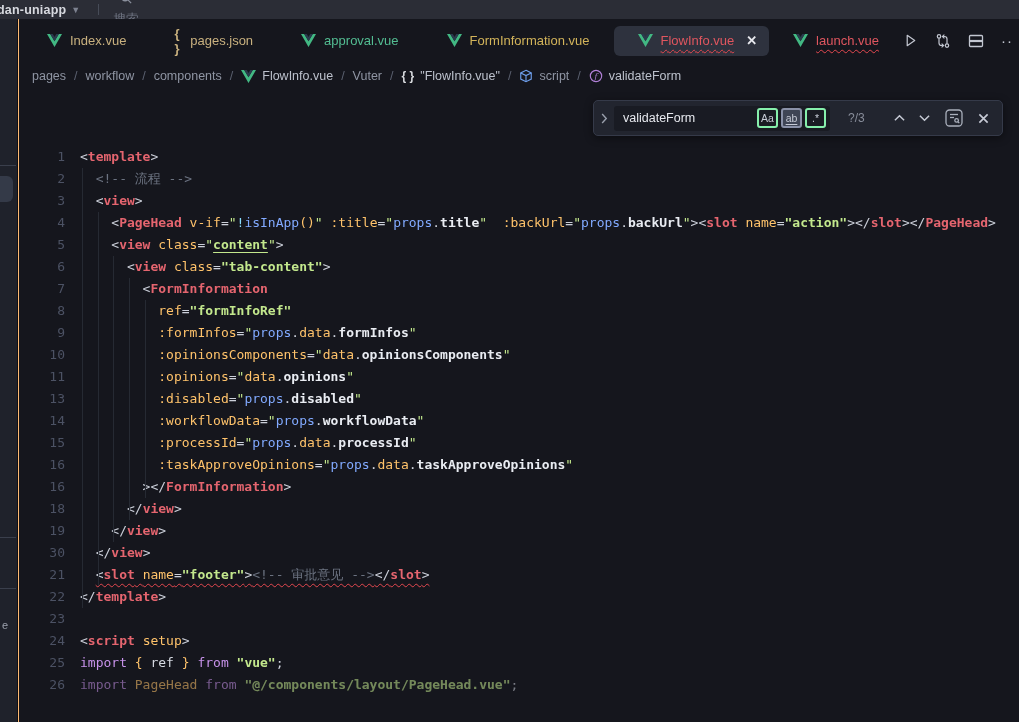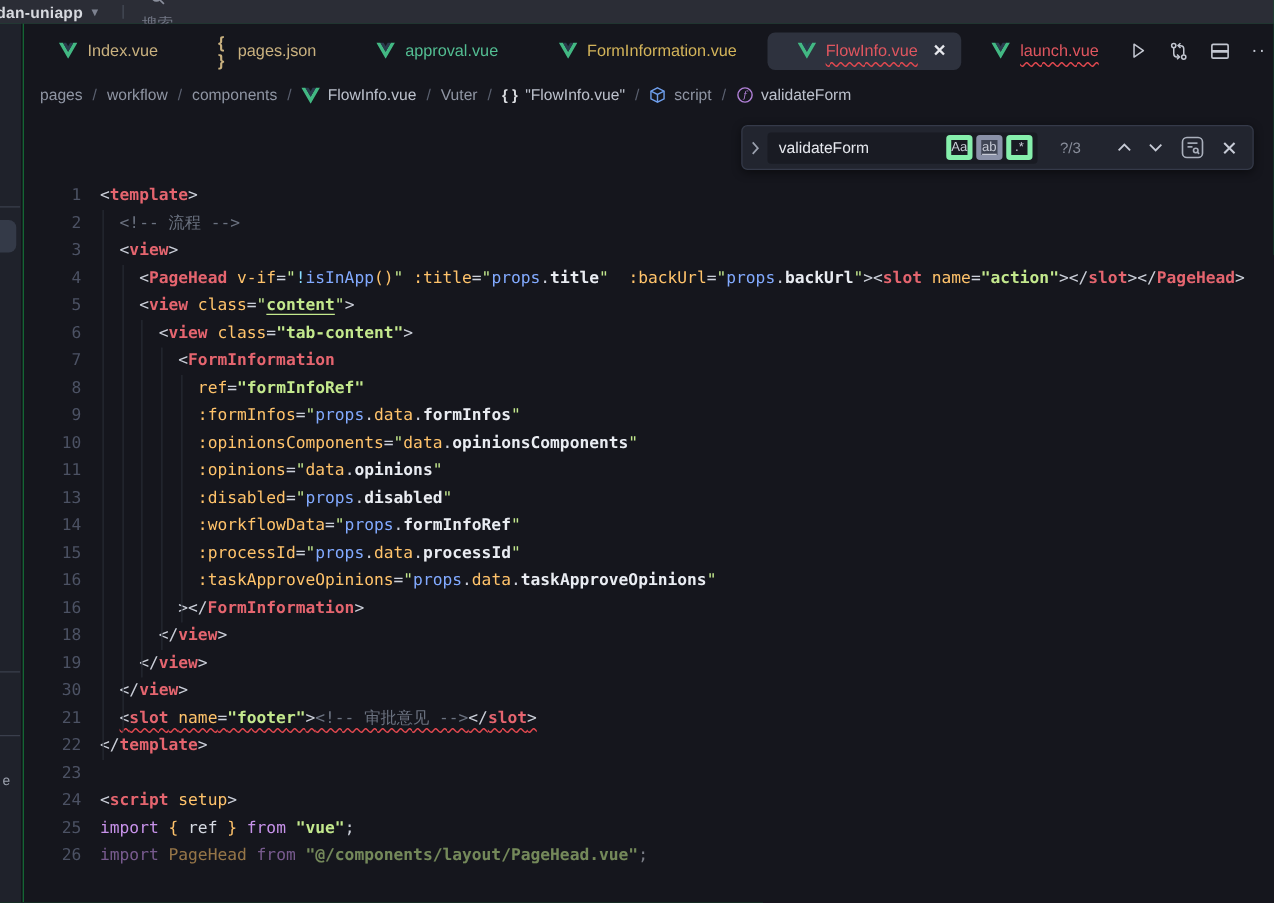--- a/index.html
+++ b/index.html
@@ -1,19 +1,19 @@
 <!DOCTYPE html>
 <html><head>
 <meta charset="utf-8">
 <style>
   * { margin:0; padding:0; box-sizing:border-box; }
   html,body { width:1019px; height:722px; overflow:hidden; background:#15161d; }
   body { font-family:"Liberation Sans", sans-serif; }
 
-  .screen { position:relative; width:1019px; height:722px; background:#15803d; }
+  .screen { position:relative; width:1019px; height:722px; background:#fdba74; }
 
   
   .titlebar { position:absolute; left:0; top:0; width:1019px; height:19px;
     background:#2b2d36; display:flex; align-items:center; }
   .project { display:flex; align-items:center; gap:5px; margin-left:-3px;
     color:#d7d9df; font-size:12.5px; font-weight:bold; letter-spacing:.2px; }
   .project .chev { color:#7d8290; font-size:9px; margin-top:1px; }
   .tb-sep { width:1px; height:11px; background:#474c58; margin:0 14px 0 18px; }
   .tb-search { display:flex; align-items:center; gap:7px; color:#747988; font-size:12.5px;flex-direction:column; }
   .tb-search svg { display:block; }
@@ -88,21 +88,21 @@
   
   .find { position:absolute; top:10px; right:16px; width:410px; height:36px;
     background:#22252f; border:1px solid #353a49; border-radius:5px;
     box-shadow:0 2px 8px rgba(0,0,0,.45); display:flex; align-items:center;
     font-family:"Liberation Sans", sans-serif; }
   .find .expander { width:20px; display:flex; justify-content:center; color:#9aa0ad; cursor:pointer; }
   .find-input { display:flex; align-items:center; height:25px; width:216px;
     background:#191b23; border-radius:3px; padding:0 4px 0 9px; }
   .find-input .query { color:#e6e8ee; font-size:12.5px; flex:1; }
   .find-opt { width:21px; height:20px; display:flex; align-items:center; justify-content:center;
-    border:4px solid #86efac; border-radius:3px; color:#c7cbd6; font-size:10.5px;
+    border:2px solid #86efac; border-radius:3px; color:#c7cbd6; font-size:10.5px;
     margin-left:3px; cursor:pointer; }
   .find-opt.active { background:#3f4555; border-color:#8a91a8; }
   .find-opt .u { text-decoration:underline; text-underline-offset:2px; }
   .matches { color:#888d9a; font-size:12px; margin-left:18px; width:34px; }
   .find-nav { display:flex; align-items:center; gap:14px; margin-left:12px; color:#c7cbd6; }
   .find-nav .ic { display:flex; cursor:pointer; }
 </style>
 </head>
 <body>
 
@@ -307,21 +307,21 @@
           <div class="code-line"><span class="ln">3</span><span class="lc"><span class="tk-p">  &lt;</span><span class="tk-tag">view</span><span class="tk-p">&gt;</span></span></div>
           <div class="code-line"><span class="ln">4</span><span class="lc"><span class="tk-p">    &lt;</span><span class="tk-tag">PageHead</span><span class="tk-pl"> </span><span class="tk-attr">v-if</span><span class="tk-p">=</span><span class="tk-str">"</span><span class="tk-cy">!</span><span class="tk-var">isInApp</span><span class="tk-br">()</span><span class="tk-str">"</span><span class="tk-pl"> </span><span class="tk-attr">:title</span><span class="tk-p">=</span><span class="tk-str">"</span><span class="tk-var">props</span><span class="tk-p">.</span><span class="tk-prop">title</span><span class="tk-str">"</span><span class="tk-pl">  </span><span class="tk-attr">:backUrl</span><span class="tk-p">=</span><span class="tk-str">"</span><span class="tk-var">props</span><span class="tk-p">.</span><span class="tk-prop">backUrl</span><span class="tk-str">"</span><span class="tk-p">&gt;&lt;</span><span class="tk-tag">slot</span><span class="tk-pl"> </span><span class="tk-attr">name</span><span class="tk-p">=</span><span class="tk-strb">"action"</span><span class="tk-p">&gt;&lt;/</span><span class="tk-tag">slot</span><span class="tk-p">&gt;&lt;/</span><span class="tk-tag">PageHead</span><span class="tk-p">&gt;</span></span></div>
           <div class="code-line"><span class="ln">5</span><span class="lc"><span class="tk-p">    &lt;</span><span class="tk-tag">view</span><span class="tk-pl"> </span><span class="tk-attr">class</span><span class="tk-p">=</span><span class="tk-str">"</span><span class="tk-strbu">content</span><span class="tk-str">"</span><span class="tk-p">&gt;</span></span></div>
           <div class="code-line"><span class="ln">6</span><span class="lc"><span class="tk-p">      &lt;</span><span class="tk-tag">view</span><span class="tk-pl"> </span><span class="tk-attr">class</span><span class="tk-p">=</span><span class="tk-strb">"tab-content"</span><span class="tk-p">&gt;</span></span></div>
           <div class="code-line"><span class="ln">7</span><span class="lc"><span class="tk-p">        &lt;</span><span class="tk-tag">FormInformation</span></span></div>
           <div class="code-line"><span class="ln">8</span><span class="lc"><span class="tk-pl">          </span><span class="tk-attr">ref</span><span class="tk-p">=</span><span class="tk-strb">"formInfoRef"</span></span></div>
           <div class="code-line"><span class="ln">9</span><span class="lc"><span class="tk-pl">          </span><span class="tk-attr">:formInfos</span><span class="tk-p">=</span><span class="tk-str">"</span><span class="tk-var">props</span><span class="tk-p">.</span><span class="tk-attr">data</span><span class="tk-p">.</span><span class="tk-prop">formInfos</span><span class="tk-str">"</span></span></div>
           <div class="code-line"><span class="ln">10</span><span class="lc"><span class="tk-pl">          </span><span class="tk-attr">:opinionsComponents</span><span class="tk-p">=</span><span class="tk-str">"</span><span class="tk-attr">data</span><span class="tk-p">.</span><span class="tk-prop">opinionsComponents</span><span class="tk-str">"</span></span></div>
           <div class="code-line"><span class="ln">11</span><span class="lc"><span class="tk-pl">          </span><span class="tk-attr">:opinions</span><span class="tk-p">=</span><span class="tk-str">"</span><span class="tk-attr">data</span><span class="tk-p">.</span><span class="tk-prop">opinions</span><span class="tk-str">"</span></span></div>
           <div class="code-line"><span class="ln">13</span><span class="lc"><span class="tk-pl">          </span><span class="tk-attr">:disabled</span><span class="tk-p">=</span><span class="tk-str">"</span><span class="tk-var">props</span><span class="tk-p">.</span><span class="tk-prop">disabled</span><span class="tk-str">"</span></span></div>
-          <div class="code-line"><span class="ln">14</span><span class="lc"><span class="tk-pl">          </span><span class="tk-attr">:workflowData</span><span class="tk-p">=</span><span class="tk-str">"</span><span class="tk-var">props</span><span class="tk-p">.</span><span class="tk-prop">formInfoRef</span><span class="tk-str">"</span></span></div>
+          <div class="code-line"><span class="ln">14</span><span class="lc"><span class="tk-pl">          </span><span class="tk-attr">:workflowData</span><span class="tk-p">=</span><span class="tk-str">"</span><span class="tk-var">props</span><span class="tk-p">.</span><span class="tk-prop">workflowData</span><span class="tk-str">"</span></span></div>
           <div class="code-line"><span class="ln">15</span><span class="lc"><span class="tk-pl">          </span><span class="tk-attr">:processId</span><span class="tk-p">=</span><span class="tk-str">"</span><span class="tk-var">props</span><span class="tk-p">.</span><span class="tk-attr">data</span><span class="tk-p">.</span><span class="tk-prop">processId</span><span class="tk-str">"</span></span></div>
           <div class="code-line"><span class="ln">16</span><span class="lc"><span class="tk-pl">          </span><span class="tk-attr">:taskApproveOpinions</span><span class="tk-p">=</span><span class="tk-str">"</span><span class="tk-var">props</span><span class="tk-p">.</span><span class="tk-attr">data</span><span class="tk-p">.</span><span class="tk-prop">taskApproveOpinions</span><span class="tk-str">"</span></span></div>
           <div class="code-line"><span class="ln">16</span><span class="lc"><span class="tk-p">        &gt;&lt;/</span><span class="tk-tag">FormInformation</span><span class="tk-p">&gt;</span></span></div>
           <div class="code-line"><span class="ln">18</span><span class="lc"><span class="tk-p">      &lt;/</span><span class="tk-tag">view</span><span class="tk-p">&gt;</span></span></div>
           <div class="code-line"><span class="ln">19</span><span class="lc"><span class="tk-p">    &lt;/</span><span class="tk-tag">view</span><span class="tk-p">&gt;</span></span></div>
           <div class="code-line"><span class="ln">30</span><span class="lc"><span class="tk-p">  &lt;/</span><span class="tk-tag">view</span><span class="tk-p">&gt;</span></span></div>
           <div class="code-line"><span class="ln">21</span><span class="lc"><span class="tk-pl">  </span><span class="sqwrap"><span class="tk-p">&lt;</span><span class="tk-tag">slot</span><span class="tk-pl"> </span><span class="tk-attr">name</span><span class="tk-p">=</span><span class="tk-strb">"footer"</span><span class="tk-p">&gt;</span><span class="tk-cm">&lt;!-- 审批意见 --&gt;</span><span class="tk-p">&lt;/</span><span class="tk-tag">slot</span><span class="tk-p">&gt;</span></span></span></div>
           <div class="code-line"><span class="ln">22</span><span class="lc"><span class="tk-p">&lt;/</span><span class="tk-tag">template</span><span class="tk-p">&gt;</span></span></div>
           <div class="code-line"><span class="ln">23</span><span class="lc"></span></div>
           <div class="code-line"><span class="ln">24</span><span class="lc"><span class="tk-p">&lt;</span><span class="tk-tag">script</span><span class="tk-pl"> </span><span class="tk-attr">setup</span><span class="tk-p">&gt;</span></span></div>

